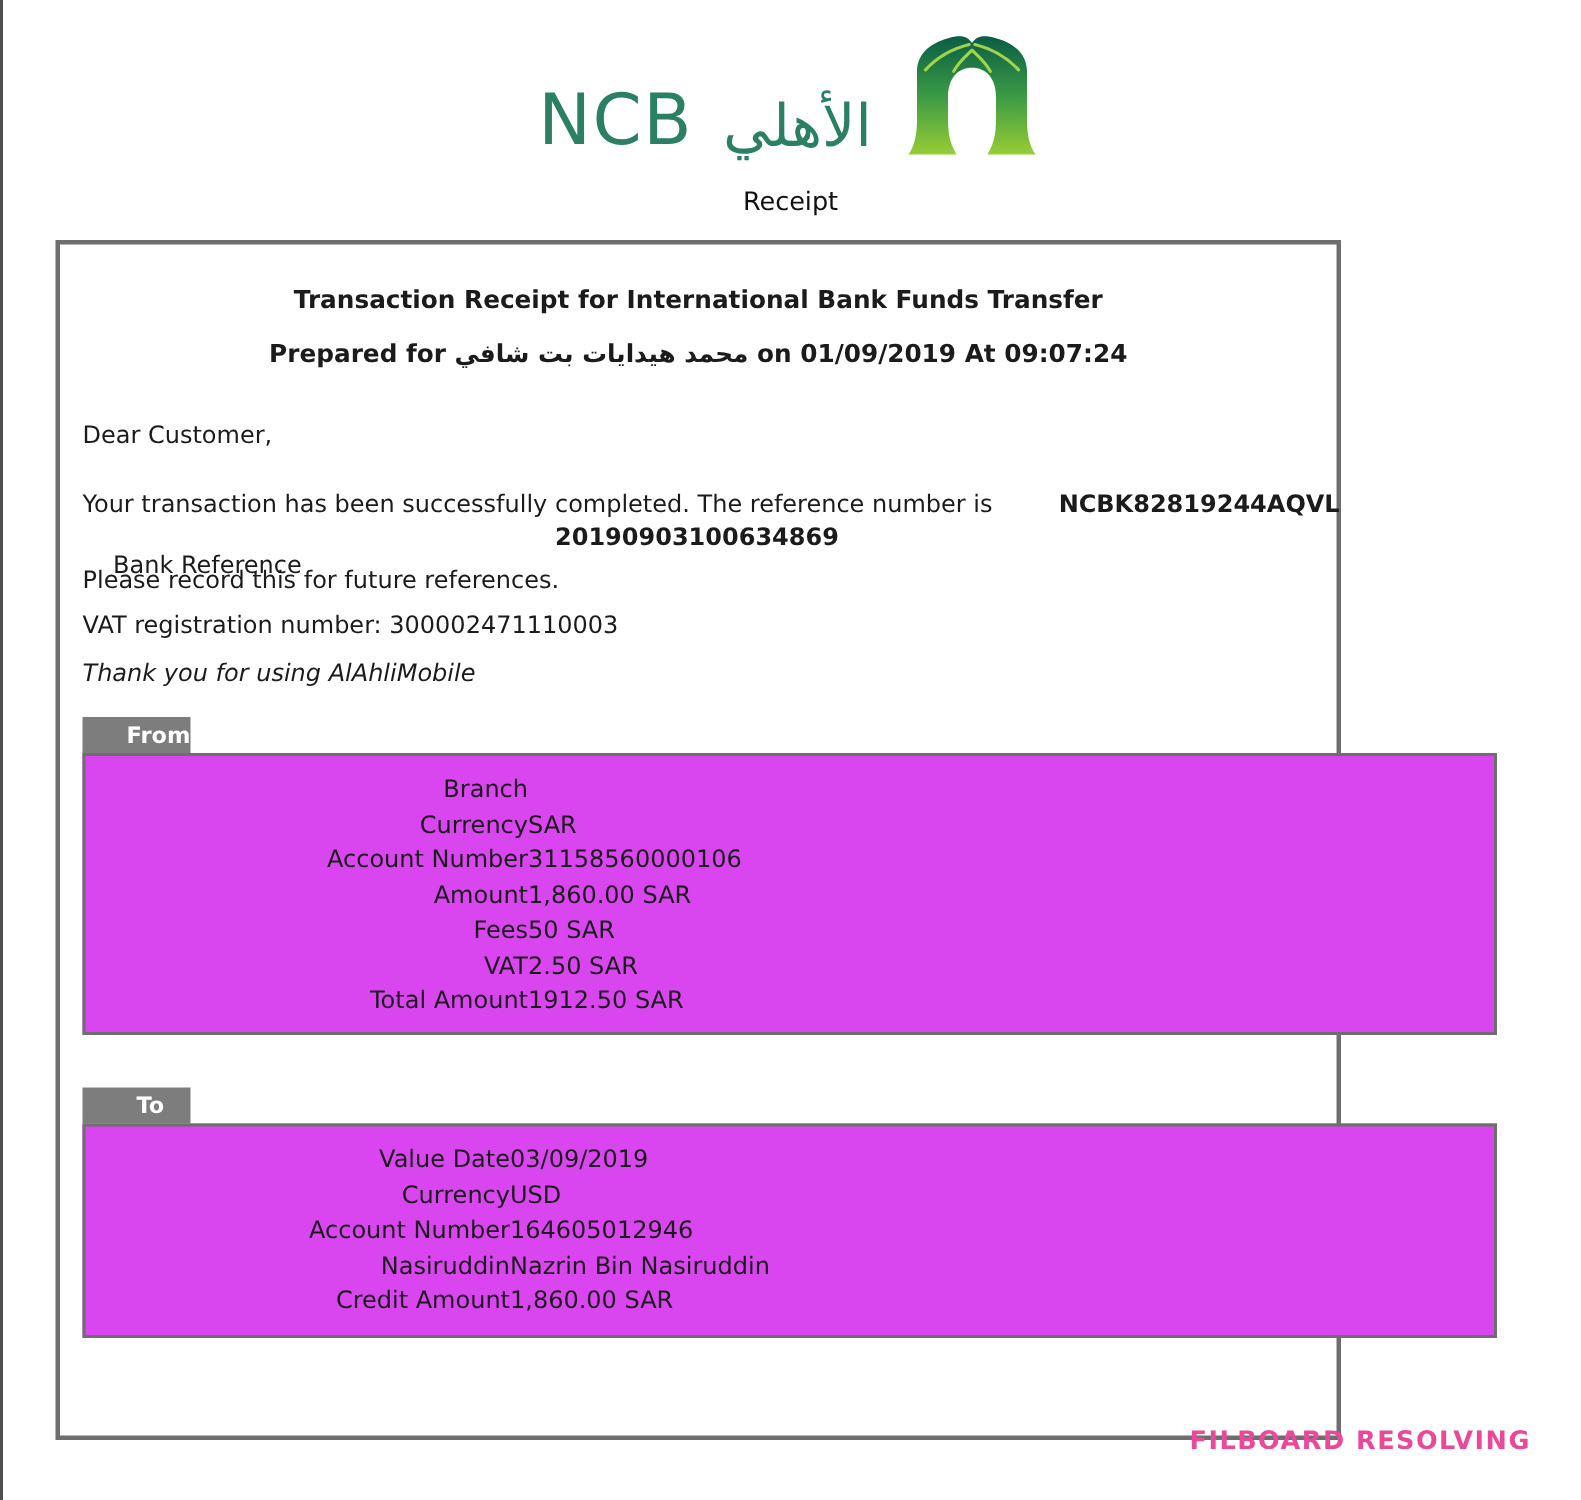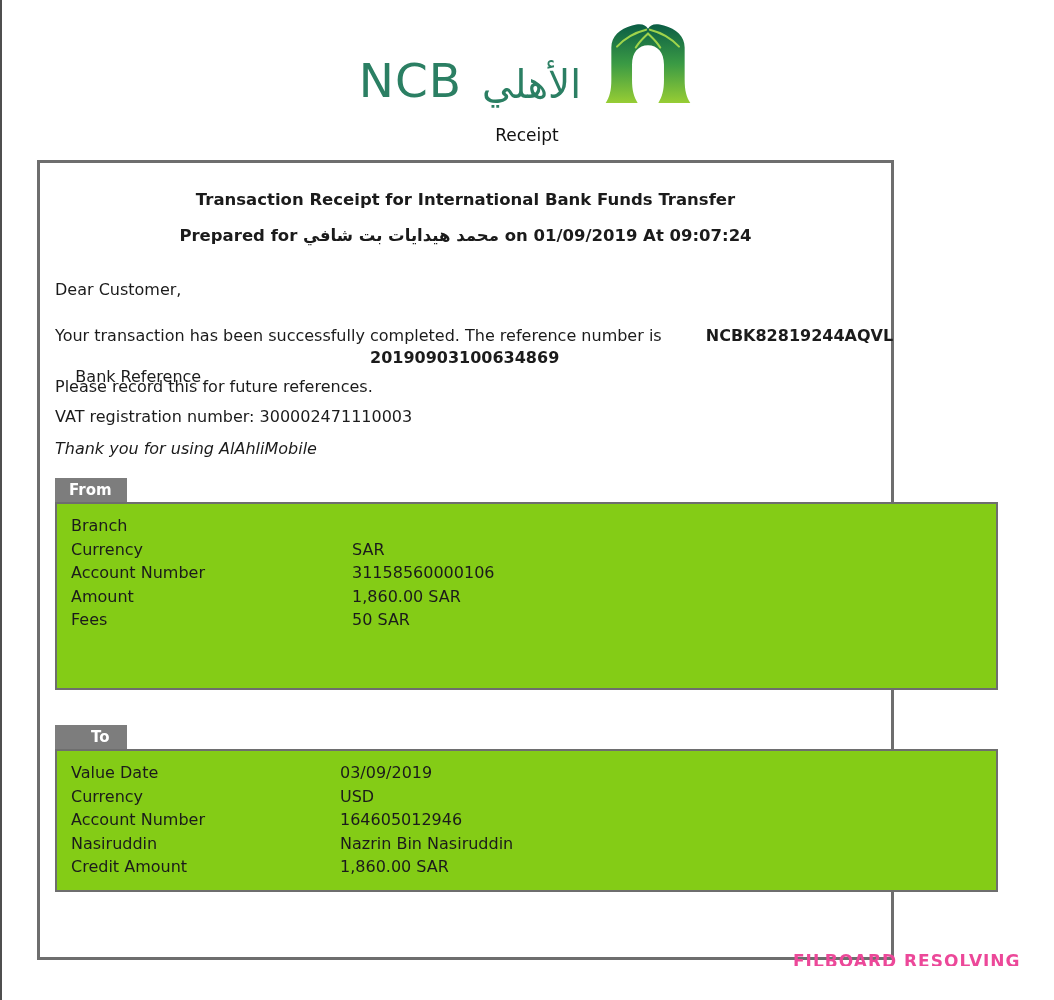--- a/index.html
+++ b/index.html
@@ -55,26 +55,27 @@
   .recordline { top: 214px; }
   .vatline    { top: 244px; }
   .thanksline { top: 276px; font-style: italic; }
   .bold { font-weight: bold; margin-left: 39px; }
   
   .section-tab {
     position: absolute; left: 15px; width: 72px; height: 24px;
     background: #7d7d7d; color: #ffffff; font-weight: bold; font-size: 15px;
     padding: 3px 0 0 14px;
   }
-  .from-tab { top: 315px; }
+  .from-tab { top: 315px; text-align: right; }
   .to-tab   { top: 562px; padding-left: 36px; }
   .section-box {
     position: absolute; left: 15px; width: 943px;
-    border: 2px solid #6e6e6e; background: #84cc16;
+    border: 2px solid #6e6e6e; background: #d946ef;
     padding: 12px 0 0 14px;
+    text-align: right;
   }
   .from-box { top: 339px; height: 188px; }
   .to-box   { top: 586px; height: 143px; }
   .data-row { height: 23.5px; font-size: 16px; display: flex; }
   .row-label { white-space: pre; flex: 0 0 auto; }
   .from-box .row-label { width: 281px; }
   .to-box   .row-label { width: 269px; }
   .row-value { white-space: pre; }
   
   .watermark {
@@ -152,21 +153,29 @@
       <div class="data-row">
         <span class="row-label">Amount</span>
         <span class="row-value">1,860.00 SAR</span>
       </div>
 
       <div class="data-row">
         <span class="row-label">Fees</span>
         <span class="row-value">50 SAR</span>
       </div>
 
-
+      <div class="data-row">
+        <span class="row-label"> VAT</span>
+        <span class="row-value">2.50 SAR</span>
+      </div>
+
+      <div class="data-row">
+        <span class="row-label">Total Amount</span>
+        <span class="row-value">1912.50 SAR</span>
+      </div>
     </div>
 
   <div class="section-tab to-tab">To</div>
   <div class="section-box to-box">
 
       <div class="data-row">
         <span class="row-label">Value Date</span>
         <span class="row-value">03/09/2019</span>
       </div>
 

